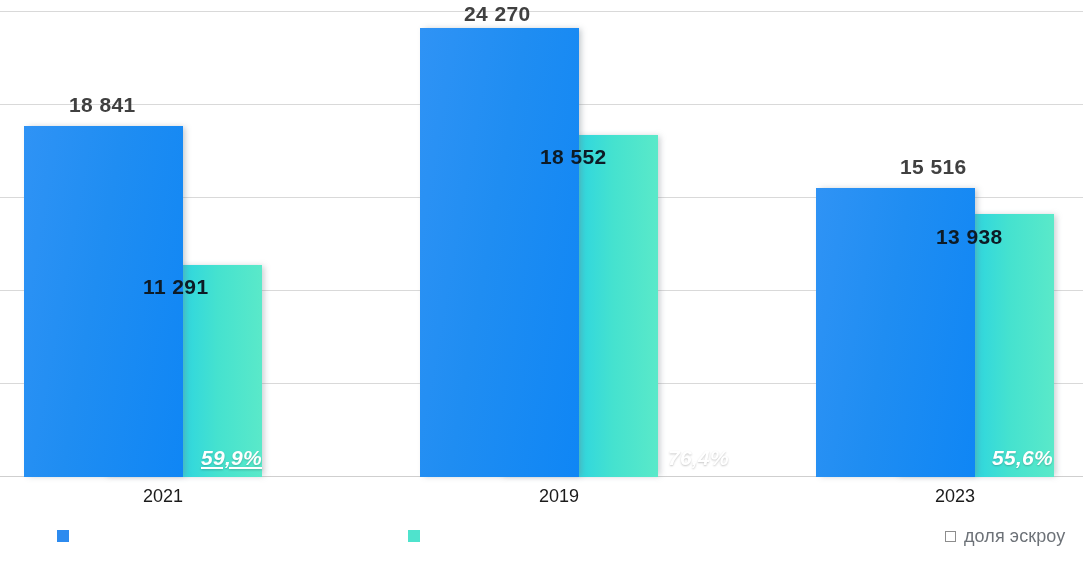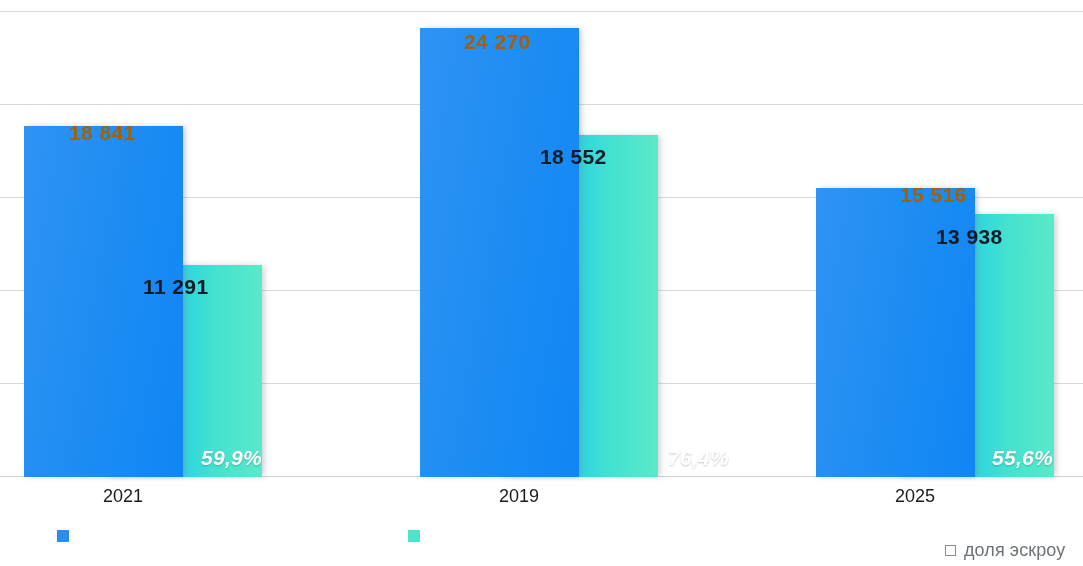--- a/index.html
+++ b/index.html
@@ -58,22 +58,21 @@
   .value-label {
     position: absolute;
     font-size: 21px;
     font-weight: bold;
     color: #111418;
     letter-spacing: 0.4px;
     white-space: nowrap;
     z-index: 6;
   }
   .value-label.total {
-    color: #a16207;
-    margin-top: 28px;
+    color: #404040;
   }
   .value-label.escrow {
     color: #0d1b26;
   }
 
   .pct-label {
     position: absolute;
     font-size: 21px;
     font-weight: bold;
     font-style: italic;
@@ -83,21 +82,21 @@
     text-shadow: 0 1px 2px rgba(0,0,0,0.22);
     z-index: 6;
   }
 
   
   .cat-label {
     position: absolute;
     top: 486px;
     font-size: 18px;
     color: #1b1b1b;
-    text-align: left;
+    text-align: right;
     white-space: nowrap;
   }
 
   
   #legend {
     position: absolute;
     left: 0; top: 521px;
     width: 1083px; height: 34px;
   }
   .legend-item {
@@ -138,52 +137,52 @@
     <div class="gridline" style="top:197px;"></div>
     <div class="gridline" style="top:290px;"></div>
     <div class="gridline" style="top:383px;"></div>
     <div class="gridline axis-base" style="top:476px;"></div>
 
     <div class="bar bar-teal" style="left:103px; width:159px; height:212px;"></div>
     <div class="bar bar-blue" style="left:24px; width:159px; height:351px;"></div>
 
     <div class="value-label total" style="left:69px; top:93px;">18 841</div>
     <div class="value-label escrow" style="left:143px; top:275px;">11 291</div>
-    <div class="pct-label" style="left:201px; top:446px;">59,9%</div>
+    <div class="pct-label" style="left:201px; top:446px;text-decoration:underline;">59,9%</div>
 
     <div class="bar bar-teal" style="left:499px; width:159px; height:342px;"></div>
     <div class="bar bar-blue" style="left:420px; width:159px; height:449px;"></div>
 
     <div class="value-label total" style="left:464px; top:2px;">24 270</div>
     <div class="value-label escrow" style="left:540px; top:145px;">18 552</div>
     <div class="pct-label" style="left:622px; top:446px;margin-left:46px;">76,4%</div>
 
     <div class="bar bar-teal" style="left:895px; width:159px; height:263px;"></div>
     <div class="bar bar-blue" style="left:816px; width:159px; height:289px;"></div>
 
     <div class="value-label total" style="left:900px; top:155px;">15 516</div>
     <div class="value-label escrow" style="left:936px; top:225px;">13 938</div>
     <div class="pct-label" style="left:992px; top:446px;">55,6%</div>
 
   </div>
 
   <div class="cat-label" style="left:103px; width:80px;">2021</div>
   <div class="cat-label" style="left:499px; width:80px;">2019</div>
-  <div class="cat-label" style="left:895px; width:80px;">2025</div>
+  <div class="cat-label" style="left:895px; width:80px;">2023</div>
 
   <div id="legend">
 
     <div class="legend-item" style="left:57px; top:3px;">
       <span class="legend-swatch blue"></span>
     </div>
 
     <div class="legend-item" style="left:408px; top:3px;">
       <span class="legend-swatch teal"></span>
     </div>
 
-    <div class="legend-item" style="left:900px; top:17px;padding-left:45px;">
+    <div class="legend-item" style="left:900px; top:3px;padding-left:45px;">
       <span class="legend-swatch outline"></span>
       <span class="legend-text muted">доля эскроу</span>
     </div>
 
   </div>
 
 </div>
 
 </body></html>

